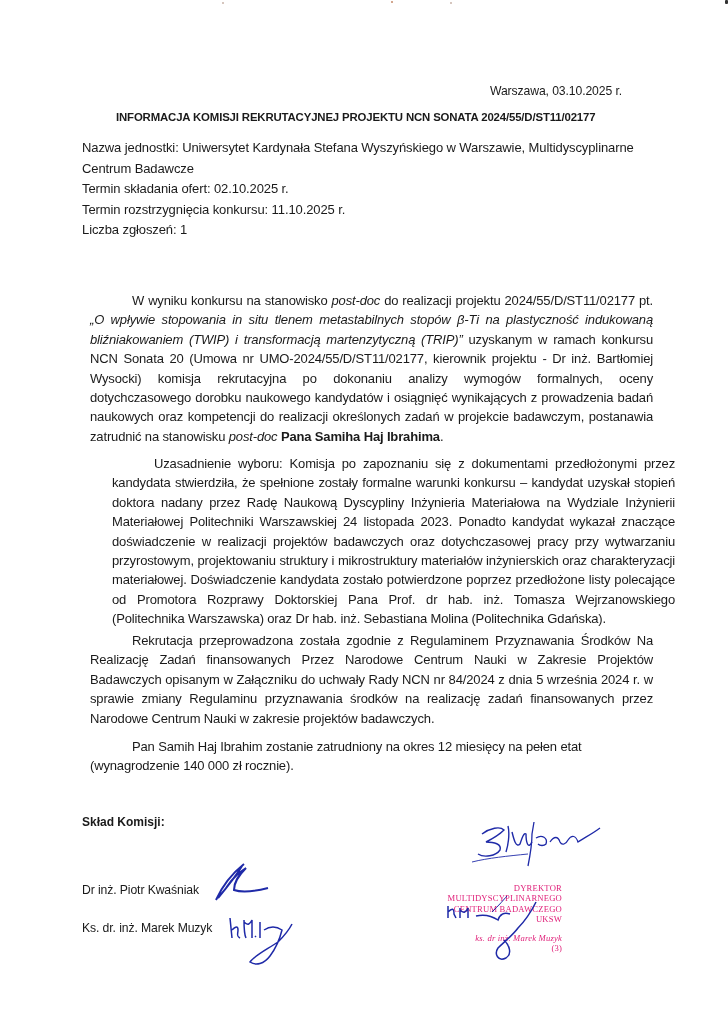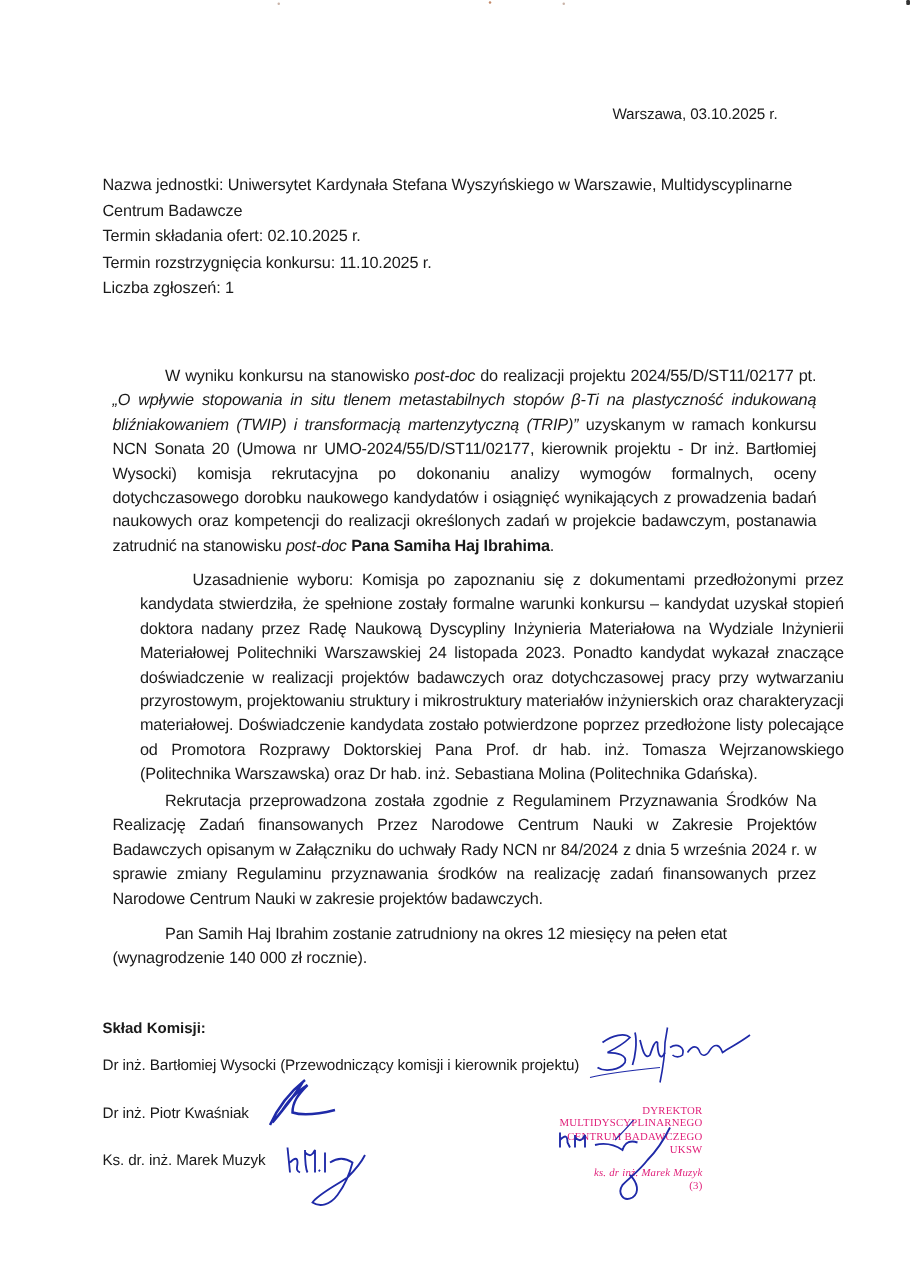--- a/index.html
+++ b/index.html
@@ -58,41 +58,41 @@
 <body>
 
 <div class="page">
 
   <span class="scan-speck" style="left:222px;top:2px;"></span>
   <span class="scan-speck" style="left:391px;top:1px;background:#c48a6a;"></span>
   <span class="scan-speck" style="left:450px;top:2px;"></span>
   <span class="scan-speck" style="left:725px;top:0px;background:#333;width:3px;height:4px;"></span>
 
   <div class="date-line">Warszawa, 03.10.2025 r.</div>
+  <div class="doc-title">INFORMACJA KOMISJI REKRUTACYJNEJ PROJEKTU NCN SONATA 2024/55/D/ST11/02177</div>
 
   <div class="meta-block">
     <div class="meta-line">
       <span>Nazwa jednostki: </span><span>Uniwersytet Kardynała Stefana Wyszyńskiego w Warszawie, Multidyscyplinarne</span>
     </div>
     <div class="meta-line">Centrum Badawcze</div>
     <div class="meta-line">Termin składania ofert: 02.10.2025 r.</div>
     <div class="meta-line">Termin rozstrzygnięcia konkursu: 11.10.2025 r.</div>
     <div class="meta-line">Liczba zgłoszeń: 1</div>
   </div>
 
   <div class="para p1"><span class="indent"></span><span>W wyniku konkursu na stanowisko </span><span class="it">post-doc</span><span> do realizacji projektu 2024/55/D/ST11/02177 pt. </span><span class="it">„O wpływie stopowania in situ tlenem metastabilnych stopów β-Ti na plastyczność indukowaną bliźniakowaniem (TWIP) i transformacją martenzytyczną (TRIP)”</span><span> uzyskanym w ramach konkursu NCN Sonata 20 (Umowa nr UMO-2024/55/D/ST11/02177, kierownik projektu - Dr inż. Bartłomiej Wysocki) komisja rekrutacyjna po dokonaniu analizy wymogów formalnych, oceny dotychczasowego dorobku naukowego kandydatów i osiągnięć wynikających z prowadzenia badań naukowych oraz kompetencji do realizacji określonych zadań w projekcie badawczym, postanawia zatrudnić na stanowisku </span><span class="it">post-doc</span> <span class="bd">Pana Samiha Haj Ibrahima</span><span>.</span></div>
 
   <div class="para p2"><span class="indent"></span><span>Uzasadnienie wyboru: Komisja po zapoznaniu się z dokumentami przedłożonymi przez kandydata stwierdziła, że spełnione zostały formalne warunki konkursu – kandydat uzyskał stopień doktora nadany przez Radę Naukową Dyscypliny Inżynieria Materiałowa na Wydziale Inżynierii Materiałowej Politechniki Warszawskiej 24 listopada 2023. Ponadto kandydat wykazał znaczące doświadczenie w realizacji projektów badawczych oraz dotychczasowej pracy przy wytwarzaniu przyrostowym, projektowaniu struktury i mikrostruktury materiałów inżynierskich oraz charakteryzacji materiałowej. Doświadczenie kandydata zostało potwierdzone poprzez przedłożone listy polecające od Promotora Rozprawy Doktorskiej Pana Prof. dr hab. inż. Tomasza Wejrzanowskiego (Politechnika Warszawska) oraz Dr hab. inż. Sebastiana Molina (Politechnika Gdańska).</span></div>
 
   <div class="para p3"><span class="indent"></span><span>Rekrutacja przeprowadzona została zgodnie z Regulaminem Przyznawania Środków Na Realizację Zadań finansowanych Przez Narodowe Centrum Nauki w Zakresie Projektów Badawczych opisanym w Załączniku do uchwały Rady NCN nr 84/2024 z dnia 5 września 2024 r. w sprawie zmiany Regulaminu przyznawania środków na realizację zadań finansowanych przez Narodowe Centrum Nauki w zakresie projektów badawczych.</span></div>
 
   <div class="para p4" style="text-align:left;"><span class="indent"></span><span>Pan Samih Haj Ibrahim zostanie zatrudniony na okres 12 miesięcy na pełen etat (wynagrodzenie 140 000 zł rocznie).</span></div>
 
   <div class="committee-head">Skład Komisji:</div>
-  <div class="member m1">Dr inż. Bartłomiej Wysocki (Przewodniczący komisji i kierownik projektu)</div>
   <div class="member m2">Dr inż. Piotr Kwaśniak</div>
   <div class="member m3">Ks. dr. inż. Marek Muzyk</div>
 
   <svg class="sig" style="left:468px;top:812px;" width="140" height="62" viewBox="0 0 140 62">
     <path d="M14 22 C22 16 32 14 36 18 C30 24 22 28 18 30 C26 30 34 32 32 38 C28 44 16 46 10 42" fill="none" stroke="#1f2aa8" stroke-width="1.4"></path>
     <path d="M40 14 C42 22 40 34 38 40 M44 20 C46 28 48 36 52 32 C54 26 56 20 58 22 C58 30 60 38 64 30" fill="none" stroke="#1f2aa8" stroke-width="1.4"></path>
     <path d="M66 10 L64 22 C64 30 62 44 60 54 M68 26 C74 22 80 26 78 32 C76 34 72 34 70 32" fill="none" stroke="#1f2aa8" stroke-width="1.3"></path>
     <path d="M82 30 C86 24 90 24 92 30 C94 34 98 32 100 28 C104 22 108 24 110 30 C116 26 124 22 132 16" fill="none" stroke="#1f2aa8" stroke-width="1.3"></path>
     <path d="M4 50 C20 46 40 44 60 42" fill="none" stroke="#1f2aa8" stroke-width="0.9"></path>
   </svg>

